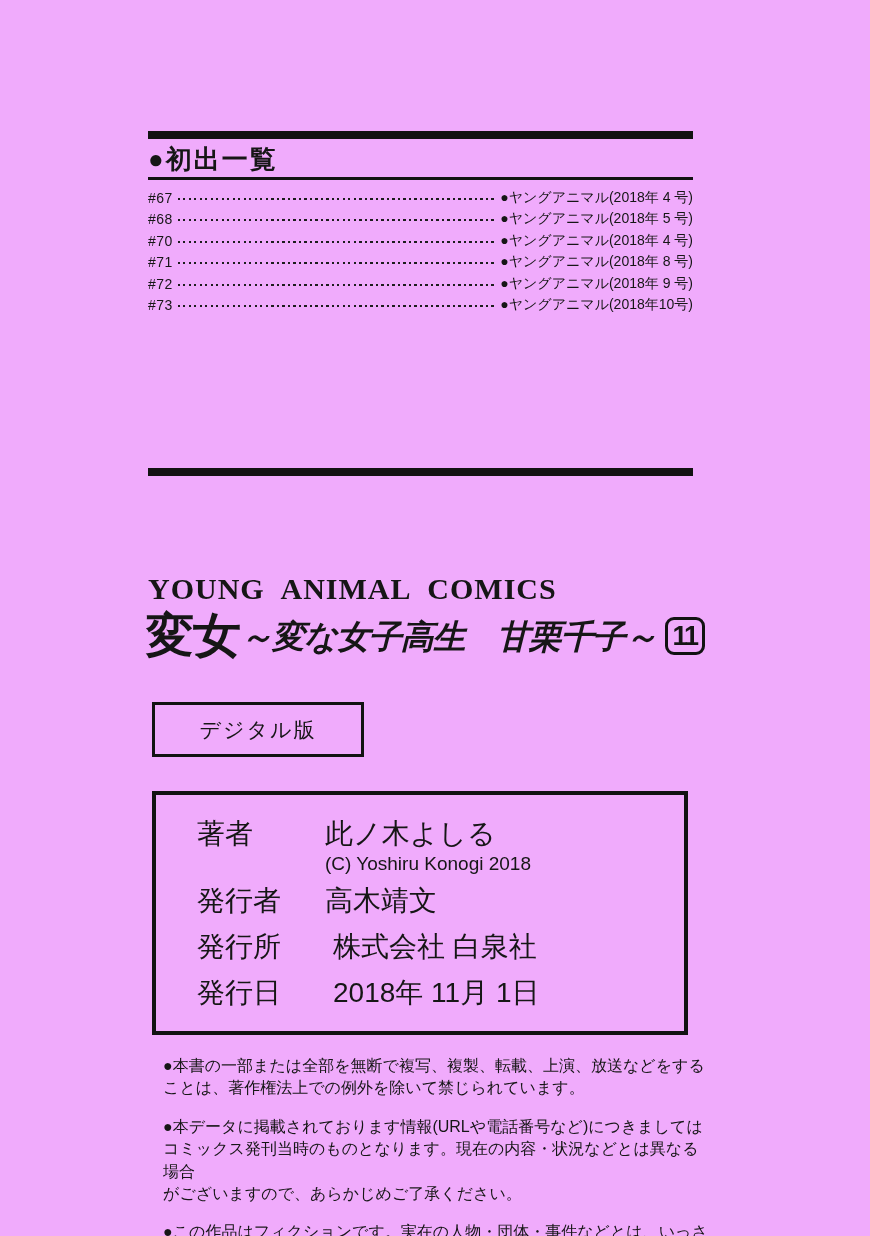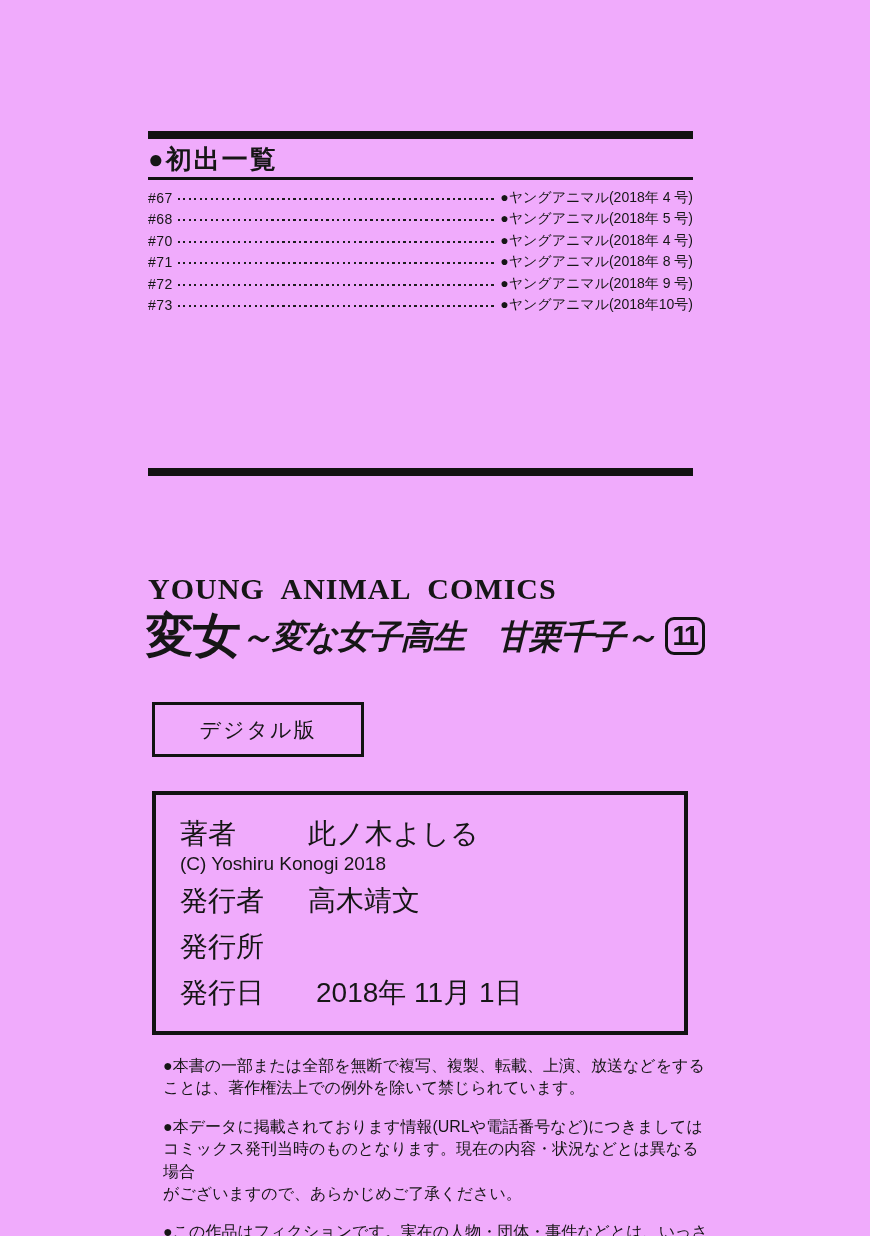--- a/index.html
+++ b/index.html
@@ -41,28 +41,28 @@
     font-size:27px;font-weight:bold;margin-left:8px;letter-spacing:-2px;
   }
   .edition-box{
     position:absolute;left:152px;top:702px;width:206px;height:49px;
     border:3px solid #121212;display:flex;align-items:center;justify-content:center;
     font-size:21px;font-weight:500;letter-spacing:2px;
   }
   
   .colophon-box{
     position:absolute;left:152px;top:791px;width:536px;height:244px;
-    border:4px solid #121212;box-sizing:border-box;padding:22px 14px 0 24px;
+    border:4px solid #121212;box-sizing:border-box;padding:22px 14px 0 41px;
   }
   .c-row{display:flex;font-size:28px;line-height:33px;font-weight:500;}
   .c-row + .c-row{margin-top:13px;gap:8px;}
   .c-label{flex:none;width:128px;}
   .c-value{flex:1;}
   .c-note{
-    margin-top:3px;margin-bottom:10px;
+    margin-left:128px;margin-top:3px;margin-bottom:10px;
     font-size:19px;line-height:21px;font-weight:400;
   }
   
   .notices{position:absolute;left:147px;top:1039px;width:580px;}
   .notices p{margin:16px;font-size:16px;line-height:22.4px;white-space:pre-line;}
 </style>
 </head>
 <body>
 
 <div class="page">
@@ -122,20 +122,21 @@
       <span class="c-label">著者</span>
       <span class="c-value">此ノ木よしる</span>
     </div>
     <div class="c-note">(C) Yoshiru Konogi 2018</div>
     <div class="c-row">
       <span class="c-label">発行者</span>
       <span class="c-value">高木靖文</span>
     </div>
     <div class="c-row">
       <span class="c-label">発行所</span>
+      <span class="c-value">株式会社 白泉社</span>
     </div>
     <div class="c-row">
       <span class="c-label">発行日</span>
       <span class="c-value">2018年 11月 1日</span>
     </div>
   </div>
 
   <div class="notices">
     <p>●本書の一部または全部を無断で複写、複製、転載、上演、放送などをする
 ことは、著作権法上での例外を除いて禁じられています。</p>

